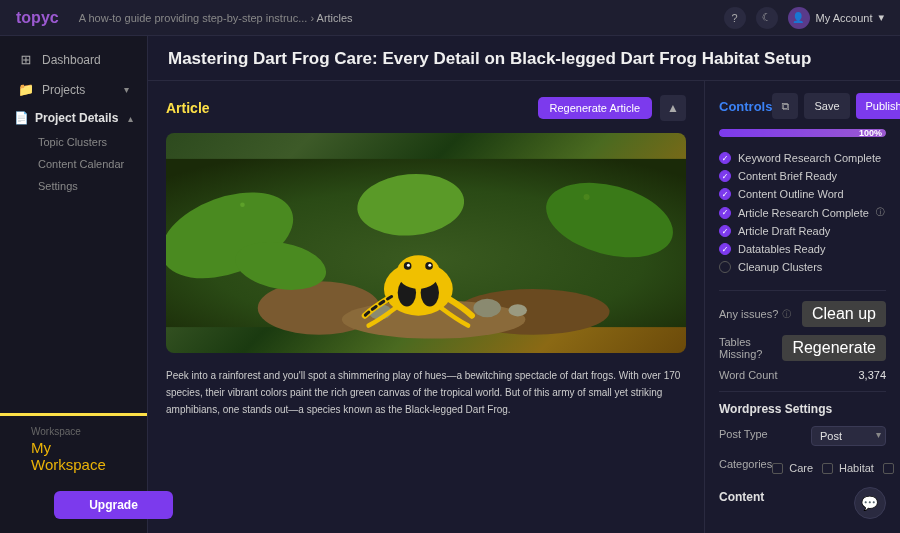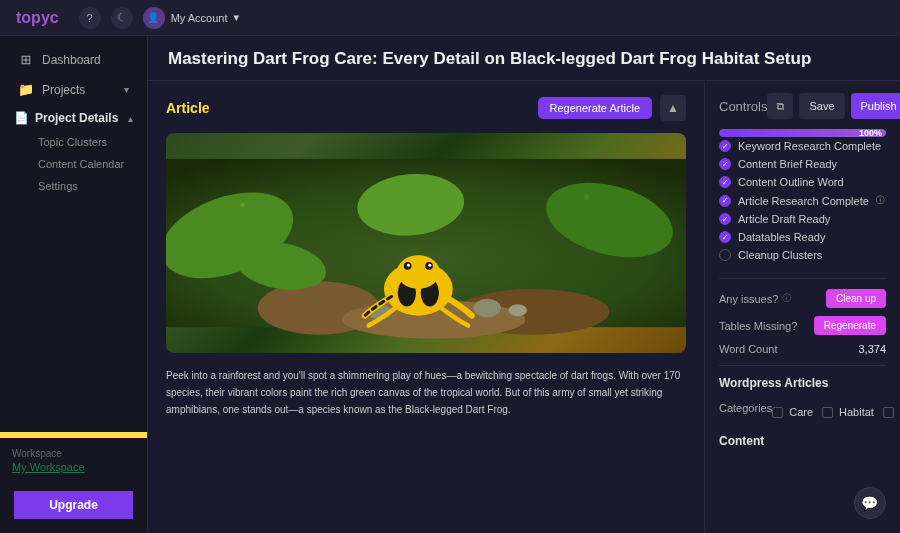--- a/index.html
+++ b/index.html
@@ -123,46 +123,46 @@
       align-items: center;
       justify-content: space-between;
     }
     .sidebar-sub-item {
       padding: 5px 14px 5px 38px;
       font-size: 11px;
       color: #888;
       cursor: pointer;
     }
     .sidebar-workspace {
-      padding: 10px 12px;
-      border-top: 6px solid #fde047;
+      padding: 10px 31px;
+      border-top: 3px solid #fde047;
     }
     .sidebar-workspace-label {
       font-size: 10px;
       color: #666;
       margin-bottom: 2px;
     }
     .sidebar-workspace-name {
-      font-size: 11px;
-      color: #15803d;
-      text-decoration: underline;
+      font-size: 15px;
+      color: #eab308;
     }
     .sidebar-upgrade {
       padding: 8px 14px 14px;
     }
     .upgrade-btn {
       width: 100%;
       background: #7c3aed;
       color: white;
       border: none;
-      border-radius: 0;
+      border-radius: 6px;
       padding: 7px 4px;
       font-size: 12px;
       font-weight: 600;
       cursor: pointer;
+      margin-left: 40px;
     }
 
     
     .content-area {
       flex: 1;
       display: flex;
       flex-direction: column;
       overflow: hidden;
     }
 
@@ -271,22 +271,22 @@
     .controls-panel::-webkit-scrollbar-thumb { background: #444; }
 
     .controls-header {
       display: flex;
       align-items: center;
       justify-content: space-between;
       margin-bottom: 10px;
     }
     .controls-title {
       font-size: 13px;
-      font-weight: 400;
-      color: #a3a3a3;
+      font-weight: 700;
+      color: #3b82f6;
     }
     .controls-actions {
       display: flex;
       gap: 6px;
     }
     .ctrl-btn {
       background: #2a2a40;
       border: none;
       border-radius: 4px;
       width: 26px;
@@ -312,21 +312,21 @@
       padding: 0 10px;
       font-size: 11px;
       position: relative;
     }
 
     
     .progress-bar-container {
       background: #2a2a40;
       border-radius: 4px;
       height: 8px;
-      margin-bottom: 0;
+      margin-bottom: 12px;
       position: relative;
       overflow: hidden;
     }
     .progress-bar-fill {
       height: 100%;
       border-radius: 4px;
       background: linear-gradient(90deg, #7c3aed, #9b59d0);
     }
     .progress-label {
       position: absolute;
@@ -390,26 +390,26 @@
       color: #aaa;
       display: flex;
       align-items: center;
       gap: 4px;
     }
     .ctrl-row-label .info-icon {
       font-size: 9px;
       color: #666;
     }
     .action-btn {
-      background: #d946ef;
+      background: #404040;
       color: white;
       border: none;
       border-radius: 4px;
       padding: 4px 10px;
-      font-size: 10px;
+      font-size: 16px;
       cursor: pointer;
     }
     .word-count-val {
       color: #e0e0e0;
       font-size: 11px;
     }
 
     
     .wp-section-title {
       font-size: 12px;
@@ -497,20 +497,25 @@
       font-size: 14px;
       cursor: pointer;
       border: 1px solid #3a3a55;
     }
   </style>
 </head>
 <body>
 
 <div class="topbar">
   <span class="topbar-logo">topyc</span>
+  <span class="topbar-breadcrumb">
+    <span>A how-to guide providing step-by-step instruc...</span>
+    <span> › </span>
+    <a href="#" style="color:#aaa;text-decoration:none;">Articles</a>
+  </span>
   <div class="topbar-actions">
     <div class="topbar-icon">
       <span>?</span>
     </div>
     <div class="topbar-icon">
       <span>☾</span>
     </div>
     <div class="topbar-account">
       <div class="topbar-account-avatar">👤</div>
       <span>My Account</span>
@@ -688,22 +693,30 @@
           <button class="action-btn">Regenerate</button>
         </div>
 
         <div class="ctrl-row">
           <span class="ctrl-row-label">Word Count</span>
           <span class="word-count-val">3,374</span>
         </div>
 
         <hr class="section-divider">
 
-        <div class="wp-section-title">Wordpress Articles</div>
-
+        <div class="wp-section-title">Wordpress Settings</div>
+
+        <div class="wp-row">
+          <span class="wp-row-label">Post Type</span>
+          <div class="wp-select-wrap">
+            <select class="wp-select">
+              <option>Post</option>
+            </select>
+          </div>
+        </div>
 
         <div class="wp-row">
           <span class="wp-row-label">Categories</span>
           <div class="categories-list">
             <div class="category-item">
               <div class="checkbox"></div>
               <span>Care</span>
             </div>
             <div class="category-item">
               <div class="checkbox"></div>

